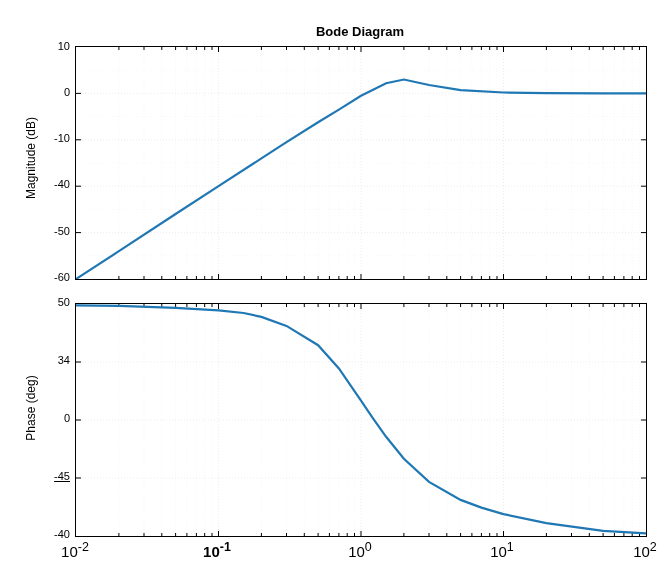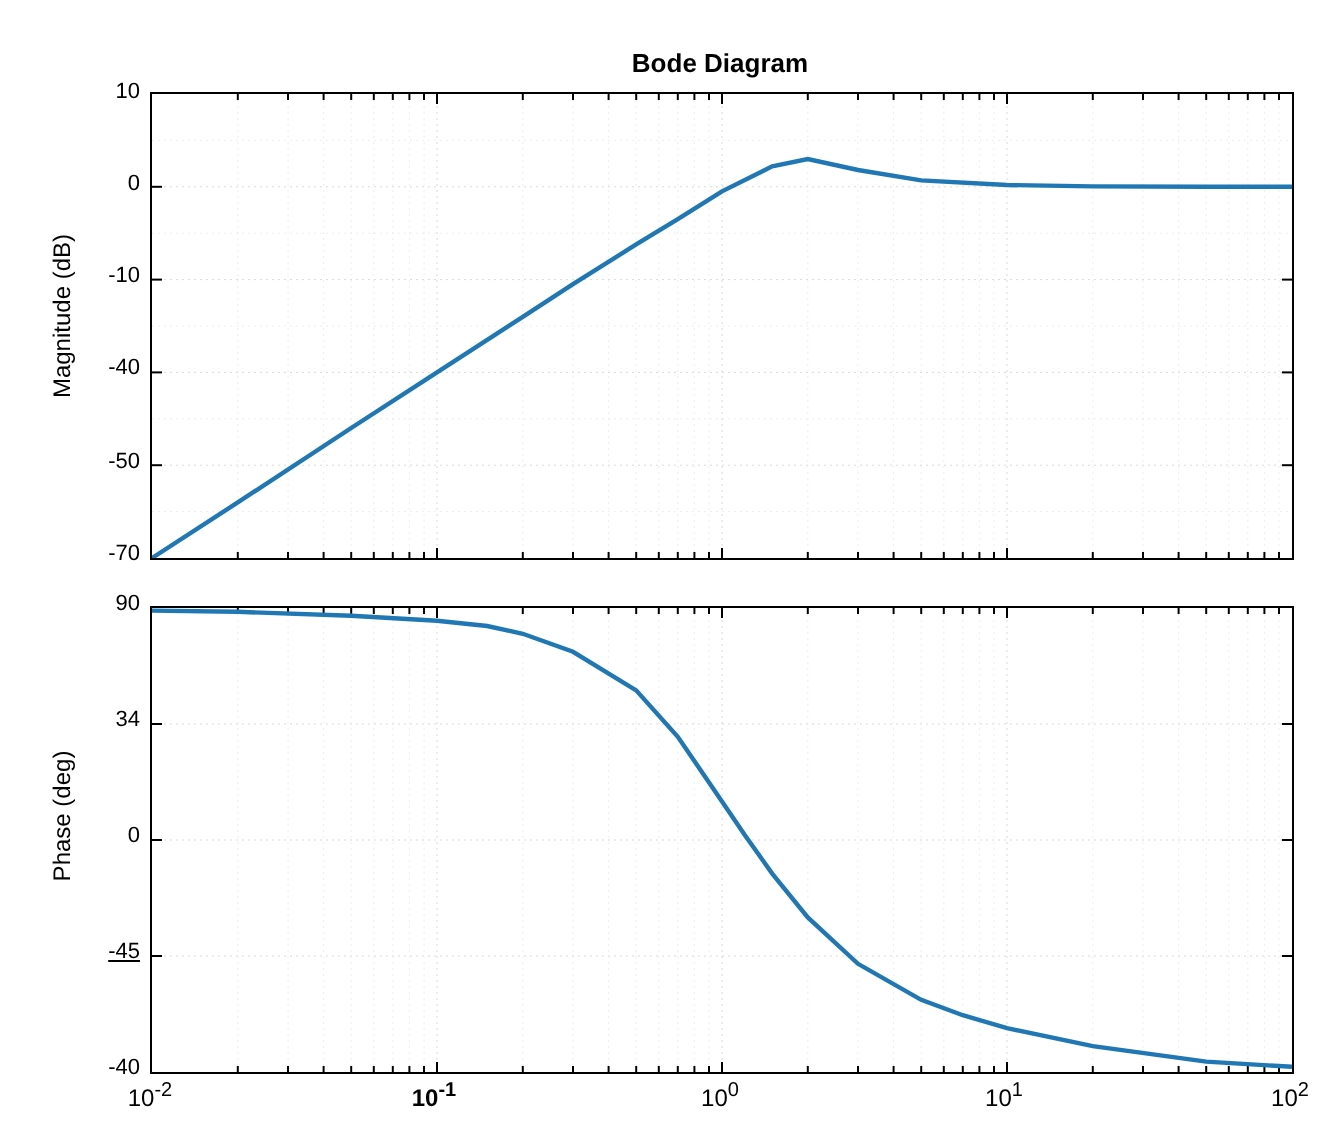--- a/index.html
+++ b/index.html
@@ -44,21 +44,21 @@
     text-align: center;
   }
   .ticklabel-y {
     position: absolute;
     font-size: 11px;
     color: #000;
     text-align: right;
   }
   .ticklabel-x {
     position: absolute;
-    font-size: 12px;
+    font-size: 15px;
     color: #000;
     text-align: center;
   }
   svg { position: absolute; left:0; top:0; }
   .grid-major { stroke: #d9d9d9; stroke-width: 0.5; stroke-dasharray: 1 2; }
   .grid-minor { stroke: #eaeaea; stroke-width: 0.4; stroke-dasharray: 1 2; }
   .tick { stroke: #000; stroke-width: 1; }
   .data-line { stroke: #1f77b4; stroke-width: 2.2; fill: none; }
 </style>
 </head>
@@ -206,21 +206,21 @@
             <line class="tick" y1="0" y2="3" x1="556.2" x2="556.2"></line>
           <line class="tick" y1="229" y2="232" x1="563.5" x2="563.5"></line>
             <line class="tick" y1="0" y2="3" x1="563.5" x2="563.5"></line>
         </g>
       </g>
 
       <path class="data-line" d="M 0 232 L 42.9 204.2 L 99.6 167.0 L 142.5 139.2 L 185.4 111.4 L 210.5 95.1 L 242.1 75.2 L 262.9 62.6 L 285.0 48.7 L 310.1 36.2 L 327.9 32.5 L 353.0 38.0 L 384.6 43.2 L 427.5 45.5 L 470.4 46.2 L 527.1 46.4 L 570 46.4"></path>
     </svg>
   </div>
 
-  <div class="ticklabel-y" style="left:40px; top:253px; width:30px;">-70</div>
+  <div class="ticklabel-y" style="left:40px; top:253px; width:30px;">-60</div>
   <div class="ticklabel-y" style="left:40px; top:207px; width:30px;">-50</div>
   <div class="ticklabel-y" style="left:40px; top:160px; width:30px;">-40</div>
   <div class="ticklabel-y" style="left:40px; top:114px; width:30px;">-10</div>
   <div class="ticklabel-y" style="left:40px; top:68px;  width:30px;">0</div>
   <div class="ticklabel-y" style="left:40px; top:22px;  width:30px;">10</div>
 
   <div class="ylabel" style="left:24px; top:200px; width:120px;">Magnitude (dB)</div>
 
   <div class="axes" style="left:75px; top:285px; width:570px; height:232px;">
     <svg width="570" height="232">
@@ -350,21 +350,21 @@
       </g>
 
       <path class="data-line" d="M 0 1.3 L 42.9 1.9 L 99.6 3.9 L 142.5 6.4 L 167.6 9.0 L 185.4 12.9 L 210.5 21.9 L 242.1 41.2 L 262.9 64.4 L 285.0 96.7 L 296.3 113.4 L 310.1 132.8 L 327.9 154.7 L 353.0 177.9 L 384.6 195.9 L 405.4 203.6 L 427.5 210.1 L 470.4 219.1 L 527.1 226.8 L 570 229.4"></path>
     </svg>
   </div>
 
   <div class="ticklabel-y" style="left:40px; top:510px; width:30px;">-40</div>
   <div class="ticklabel-y" style="left:40px; top:452px; width:30px;text-decoration:underline;">-45</div>
   <div class="ticklabel-y" style="left:40px; top:394px; width:30px;">0</div>
   <div class="ticklabel-y" style="left:40px; top:336px; width:30px;">34</div>
-  <div class="ticklabel-y" style="left:40px; top:278px; width:30px;">90</div>
+  <div class="ticklabel-y" style="left:40px; top:278px; width:30px;">50</div>
 
   <div class="ylabel" style="left:24px; top:440px; width:100px;">Phase (deg)</div>
 
   <div class="ticklabel-x" style="left:55px; top:522px; width:40px;">
     <span>10</span><sup>-2</sup>
   </div>
   <div class="ticklabel-x" style="left:197px; top:522px; width:40px;font-weight:bold;">
     <span>10</span><sup>-1</sup>
   </div>
   <div class="ticklabel-x" style="left:340px; top:522px; width:40px;">

